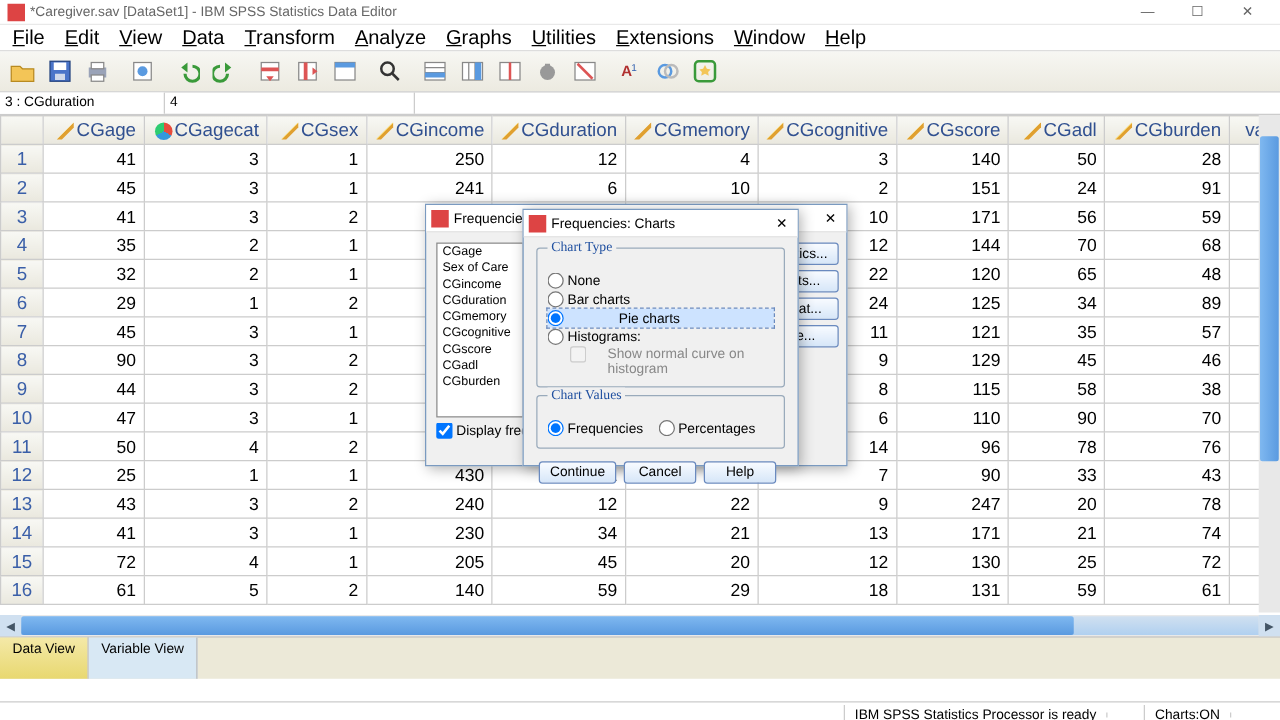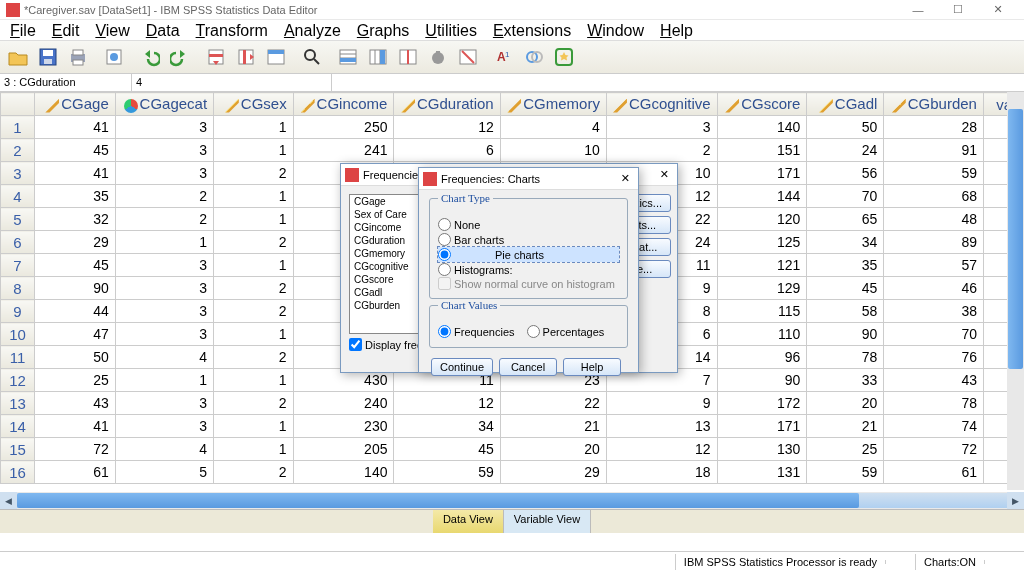--- a/index.html
+++ b/index.html
@@ -42,21 +42,21 @@
 table.datagrid th.varh { color:#305090; }
 col.c1{width:48px} col.cd{width:95px} col.cg{width:104px} col.cm{width:108px}
 
 
 .hscroll { height: 17px; background: #e9e9e9; display: flex; align-items: center; }
 .hscroll .track { flex:1; height:15px; background:linear-gradient(#d0e0f0,#b0d0f0); position:relative; margin:0 17px; }
 .hscroll .thumb { position:absolute; left:0; width:85%; top:0; bottom:0; background:linear-gradient(#7fb8f0,#5a9ae0); border-radius:2px; }
 .hscroll .arrow { width:17px; height:17px; background:#d0e0f0; display:flex; align-items:center; justify-content:center; font-size:9px; color:#456; position:absolute; }
 
 
-.viewtabs { height: 24px; background: #ece9d8; display: flex; border-top:1px solid #bbb;justify-content:center; }
+.viewtabs { height: 34px; background: #ece9d8; display: flex; border-top:1px solid #bbb; }
 .viewtabs .tab { padding: 3px 10px; font-size: 11px; border-right:1px solid #bbb; cursor:pointer; background:linear-gradient(#f4e9a8,#e8d870); }
 .viewtabs .tab.inactive { background:#d8e8f4; }
 
 
 .statusbar { height: 20px; background:#fff; border-top:1px solid #ccc; display:flex; font-size:11px; align-items:center; }
 .statusbar .cell { border-left:1px solid #ccc; padding:2px 8px; }
 .statusbar .spacer { flex:1; }
 
 
 .dialog { position:absolute; background:#f0f0f0; border:1px solid #7a9ac0; box-shadow:2px 2px 10px rgba(0,0,0,.3); font-size:11px; }
@@ -70,21 +70,21 @@
 .dlg-freq .sidebuttons { position:absolute; right:6px; top:30px; display:flex; flex-direction:column; gap:4px; }
 .btn { background:linear-gradient(#f8fbff,#d6e6f8); border:1px solid #6a8abf; border-radius:3px; padding:2px 8px; font-size:11px; cursor:pointer; min-width:58px; }
 .checkbox-row { clear:both; padding-top:4px; font-size:11px; display:flex; align-items:center; gap:3px; }
 
 .dlg-charts { left:418px; top:167px; width:221px; height:206px; }
 .fieldset { border:1px solid #9ab; border-radius:3px; margin:6px 2px; padding:6px 8px 8px; }
 .fieldset .legend { position:relative; top:-13px; background:#f0f0f0; display:inline-block; padding:0 3px; color:#2050a0; font-size:11px; margin-bottom:-10px;font-family:Liberation Serif, serif; }
 .radio-row { display:flex; align-items:center; gap:3px; padding:1px 0; font-size:11px; }
 .radio-row.sel { background:#cde3ff; outline:1px dashed #6a8abf;gap:44px; }
 .radio-row input { margin:0; }
-.hist-check { color:#888; display:flex; align-items:flex-end; gap:3px; font-size:11px; }
+.hist-check { margin-left:18px; color:#888; display:flex; align-items:flex-start; gap:17px; font-size:11px; }
 .dlg-charts .btnrow { display:flex; gap:6px; padding:4px; }
 
 .vscroll-stub{ position:absolute; right:0; top:92px; width:17px; height:398px; background:#e8e8e8; }
 .vscroll-stub .vthumb{ position:absolute; top:17px; left:1px; right:1px; height:260px; background:linear-gradient(90deg,#7fb8f0,#5a9ae0); border-radius:2px; }
 </style>
 </head>
 <body>
 
 <div class="titlebar">
   <span class="icon"></span>
@@ -441,21 +441,21 @@
         </tr>
         <tr>
           <td class="rowh">13</td>
           <td>43</td>
           <td>3</td>
           <td>2</td>
           <td>240</td>
           <td>12</td>
           <td>22</td>
           <td>9</td>
-          <td>172</td>
+          <td>247</td>
           <td>20</td>
           <td>78</td>
           <td></td>
         </tr>
         <tr>
           <td class="rowh">14</td>
           <td>41</td>
           <td>3</td>
           <td>1</td>
           <td>230</td>

